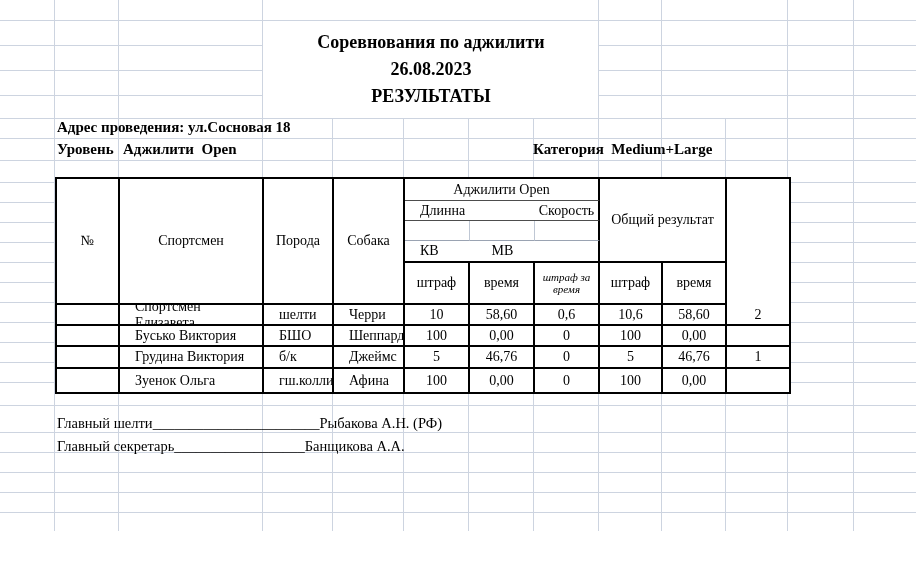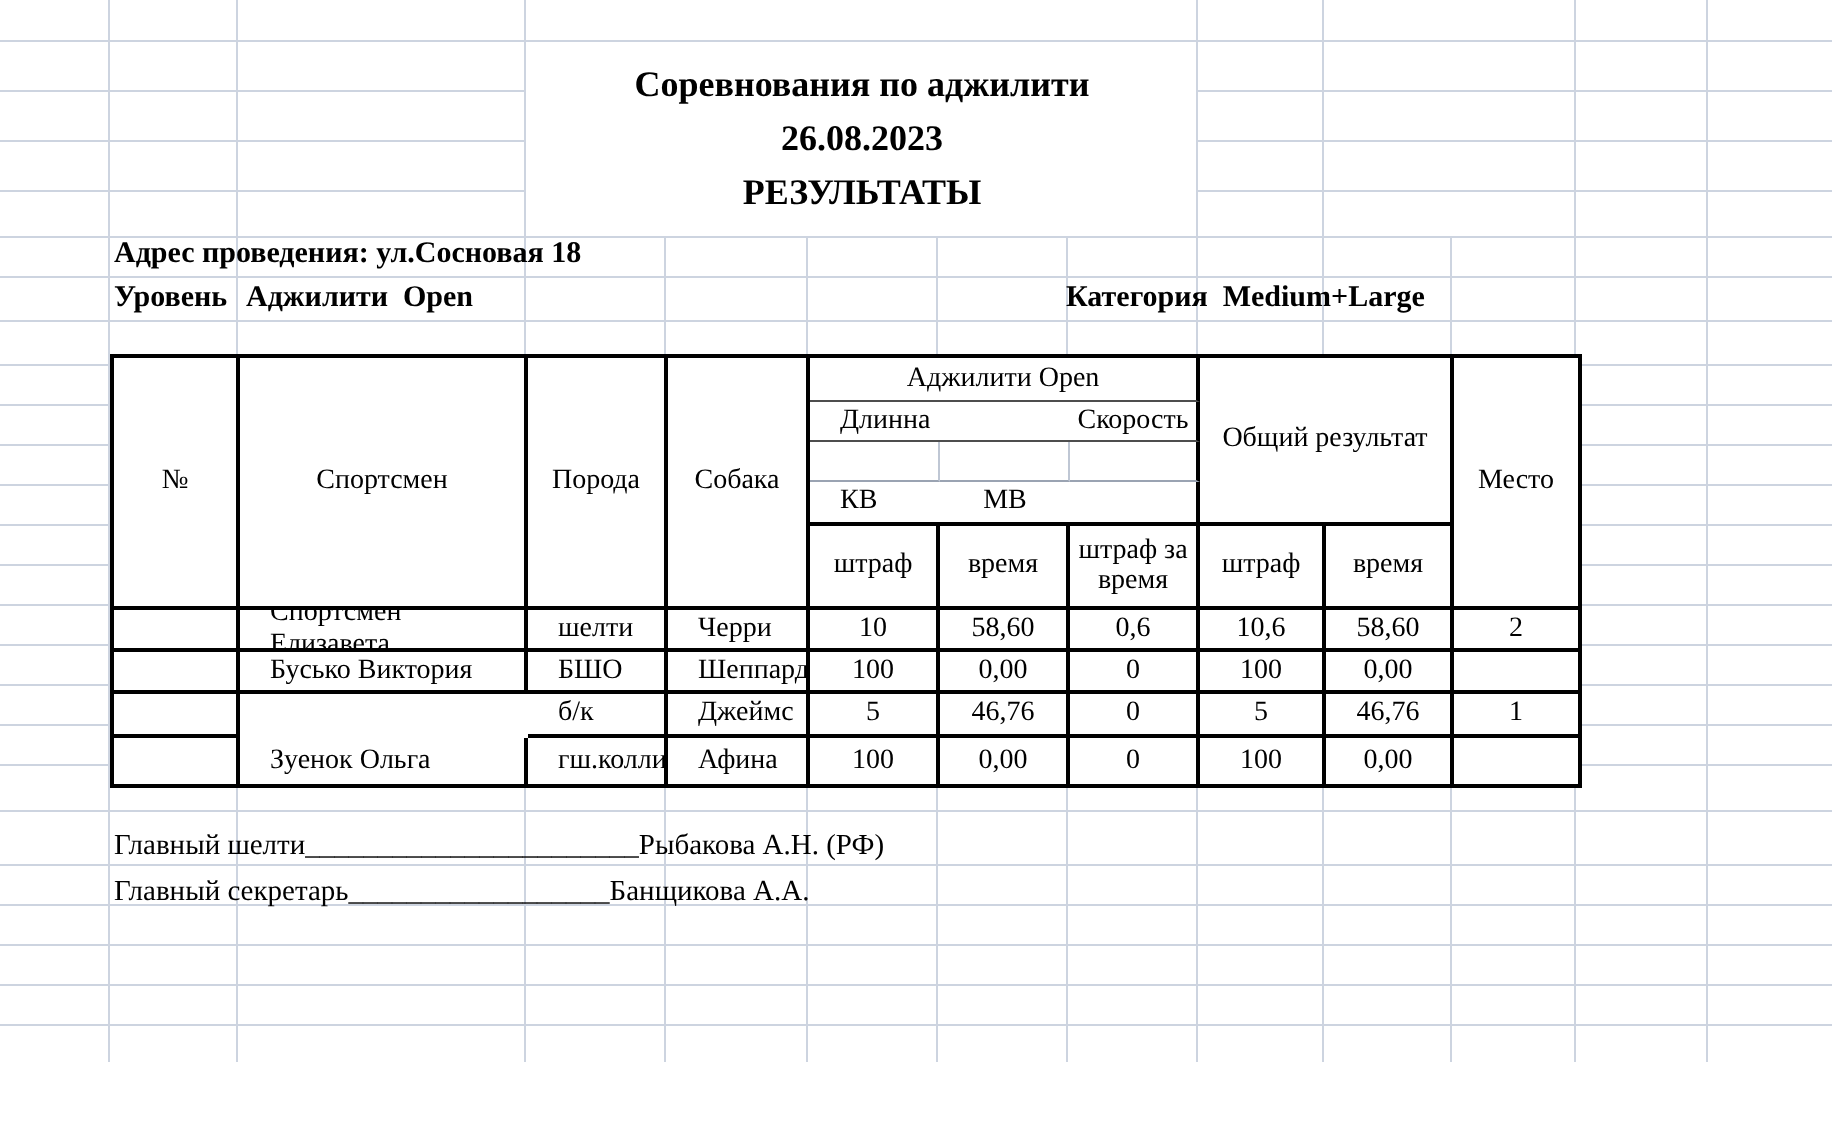--- a/index.html
+++ b/index.html
@@ -26,21 +26,21 @@
   }
   .c{border-right:2px solid #000;border-bottom:2px solid #000;
      display:flex;align-items:center;justify-content:center;
      overflow:hidden;text-align:center;line-height:1.1;}
   .left{justify-content:flex-start;padding-left:15px;text-align:left;}
   .noR{border-right:none;}
   .noB{border-bottom:none;}
   .thinB{border-bottom:1px solid #4d4d4d;}
   .ltR{border-right:1px solid #bfc7d4;}
   .ltB{border-bottom:1px solid #9aa3b2;}
-  .small{font-size:14px;}
+  .small{font-size:11px;font-style:italic;}
   
   .sig{position:absolute;left:57px;font-size:14.5px;line-height:20px;white-space:pre;z-index:3;}
 </style>
 </head>
 <body>
 
 <div id="sheet">
   <div id="gridlines">
       <div class="gl gl-v" style="left: 54px; top: 0px; height: 563px;"></div>
       <div class="gl gl-v" style="left: 118px; top: 0px; height: 563px;"></div>
@@ -109,21 +109,20 @@
     <div class="c ltB" style="grid-area:3/7/4/8"></div>
     <div class="c noR left" style="grid-area:4/5/5/6">КВ</div>
     <div class="c noR" style="grid-area:4/6/5/7">МВ</div>
     <div class="c" style="grid-area:4/7/5/8"></div>
     <div class="c" style="grid-area:5/5/6/6">штраф</div>
     <div class="c" style="grid-area:5/6/6/7">время</div>
     <div class="c small" style="grid-area:5/7/6/8;padding:0 2px">штраф за время</div>
     <div class="c" style="grid-area:1/8/5/10">Общий результат</div>
     <div class="c" style="grid-area:5/8/6/9">штраф</div>
     <div class="c" style="grid-area:5/9/6/10">время</div>
-    <div class="c noR" style="grid-area:1/10/6/11">Место</div>
 
     <div class="c" style="grid-area:6/1/7/2"></div>
     <div class="c left" style="grid-area:6/2/7/3">Спортсмен Елизавета</div>
     <div class="c left" style="grid-area:6/3/7/4">шелти</div>
     <div class="c left" style="grid-area:6/4/7/5">Черри</div>
     <div class="c" style="grid-area:6/5/7/6">10</div>
     <div class="c" style="grid-area:6/6/7/7">58,60</div>
     <div class="c" style="grid-area:6/7/7/8">0,6</div>
     <div class="c" style="grid-area:6/8/7/9">10,6</div>
     <div class="c" style="grid-area:6/9/7/10">58,60</div>
@@ -134,20 +133,21 @@
     <div class="c left" style="grid-area:7/3/8/4">БШО</div>
     <div class="c left" style="grid-area:7/4/8/5">Шеппард</div>
     <div class="c" style="grid-area:7/5/8/6">100</div>
     <div class="c" style="grid-area:7/6/8/7">0,00</div>
     <div class="c" style="grid-area:7/7/8/8">0</div>
     <div class="c" style="grid-area:7/8/8/9">100</div>
     <div class="c" style="grid-area:7/9/8/10">0,00</div>
     <div class="c noR" style="grid-area:7/10/8/11"></div>
 
     <div class="c" style="grid-area:8/1/9/2"></div>
+    <div class="c left" style="grid-area:8/2/9/3">Грудина Виктория</div>
     <div class="c left" style="grid-area:8/3/9/4">б/к</div>
     <div class="c left" style="grid-area:8/4/9/5">Джеймс</div>
     <div class="c" style="grid-area:8/5/9/6">5</div>
     <div class="c" style="grid-area:8/6/9/7">46,76</div>
     <div class="c" style="grid-area:8/7/9/8">0</div>
     <div class="c" style="grid-area:8/8/9/9">5</div>
     <div class="c" style="grid-area:8/9/9/10">46,76</div>
     <div class="c noR" style="grid-area:8/10/9/11">1</div>
 
     <div class="c noB" style="grid-area:9/1/10/2"></div>

